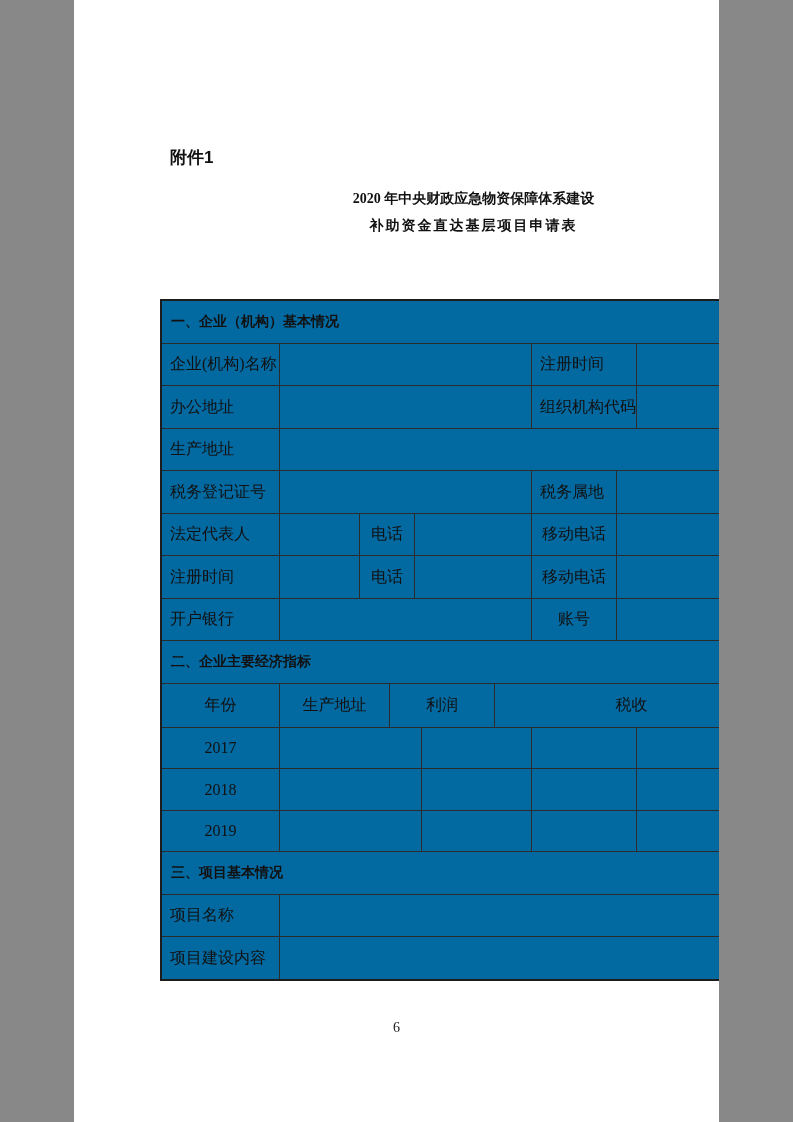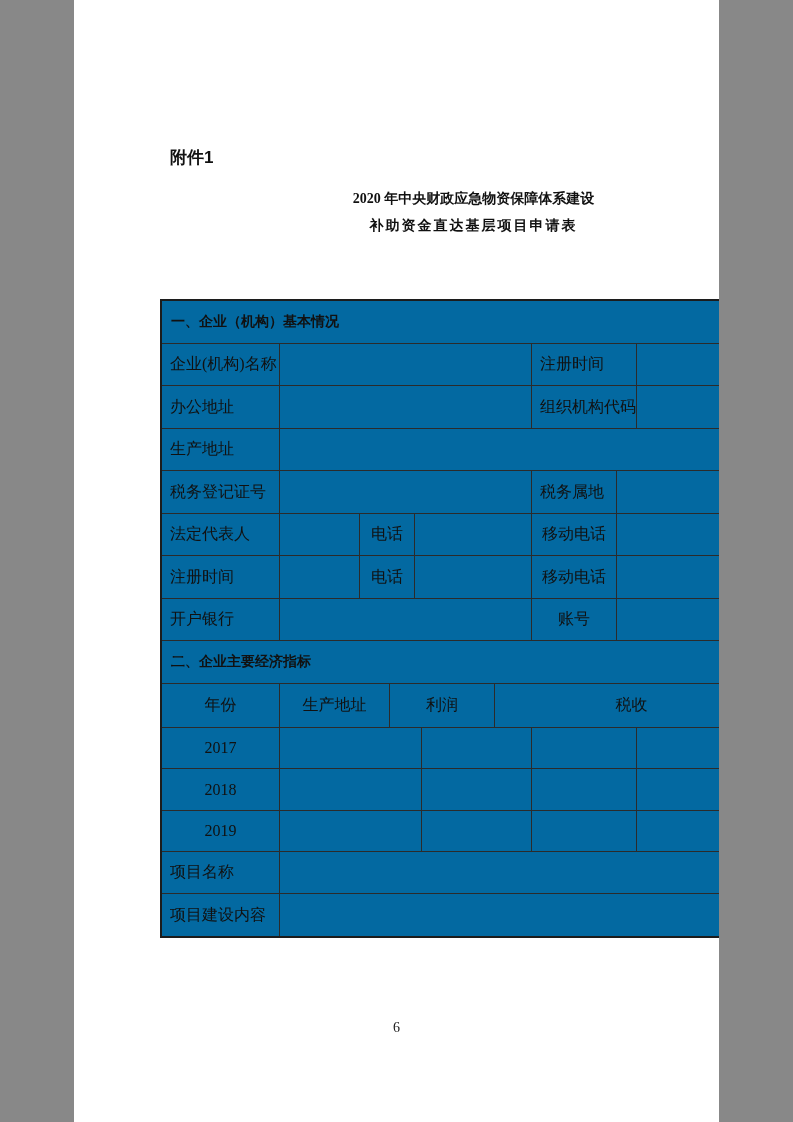--- a/index.html
+++ b/index.html
@@ -154,20 +154,23 @@
     </div>
 
     <div class="row r41">
       <div class="cell ctr wA">2019</div>
       <div class="cell e2"></div>
       <div class="cell e3"></div>
       <div class="cell e4"></div>
       <div class="cell fill"></div>
     </div>
 
+    <div class="row r43">
+      <div class="cell sec fill">三、项目基本情况</div>
+    </div>
 
     <div class="row r42">
       <div class="cell lbl wA">项目名称</div>
       <div class="cell fill"></div>
     </div>
 
     <div class="row r42">
       <div class="cell lbl wA">项目建设内容</div>
       <div class="cell fill"></div>
     </div>

